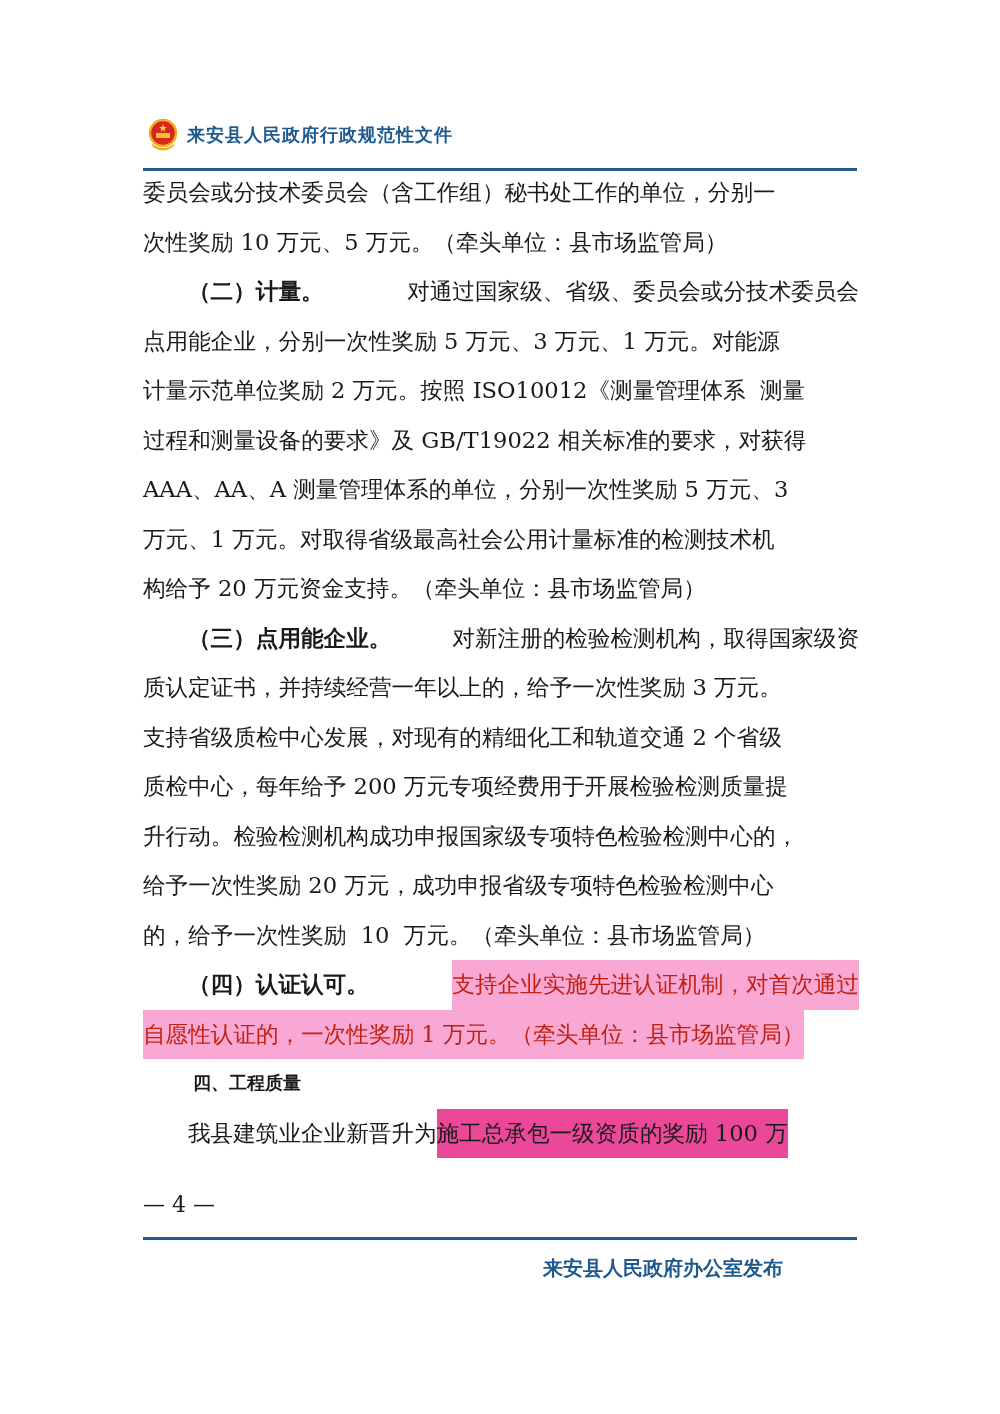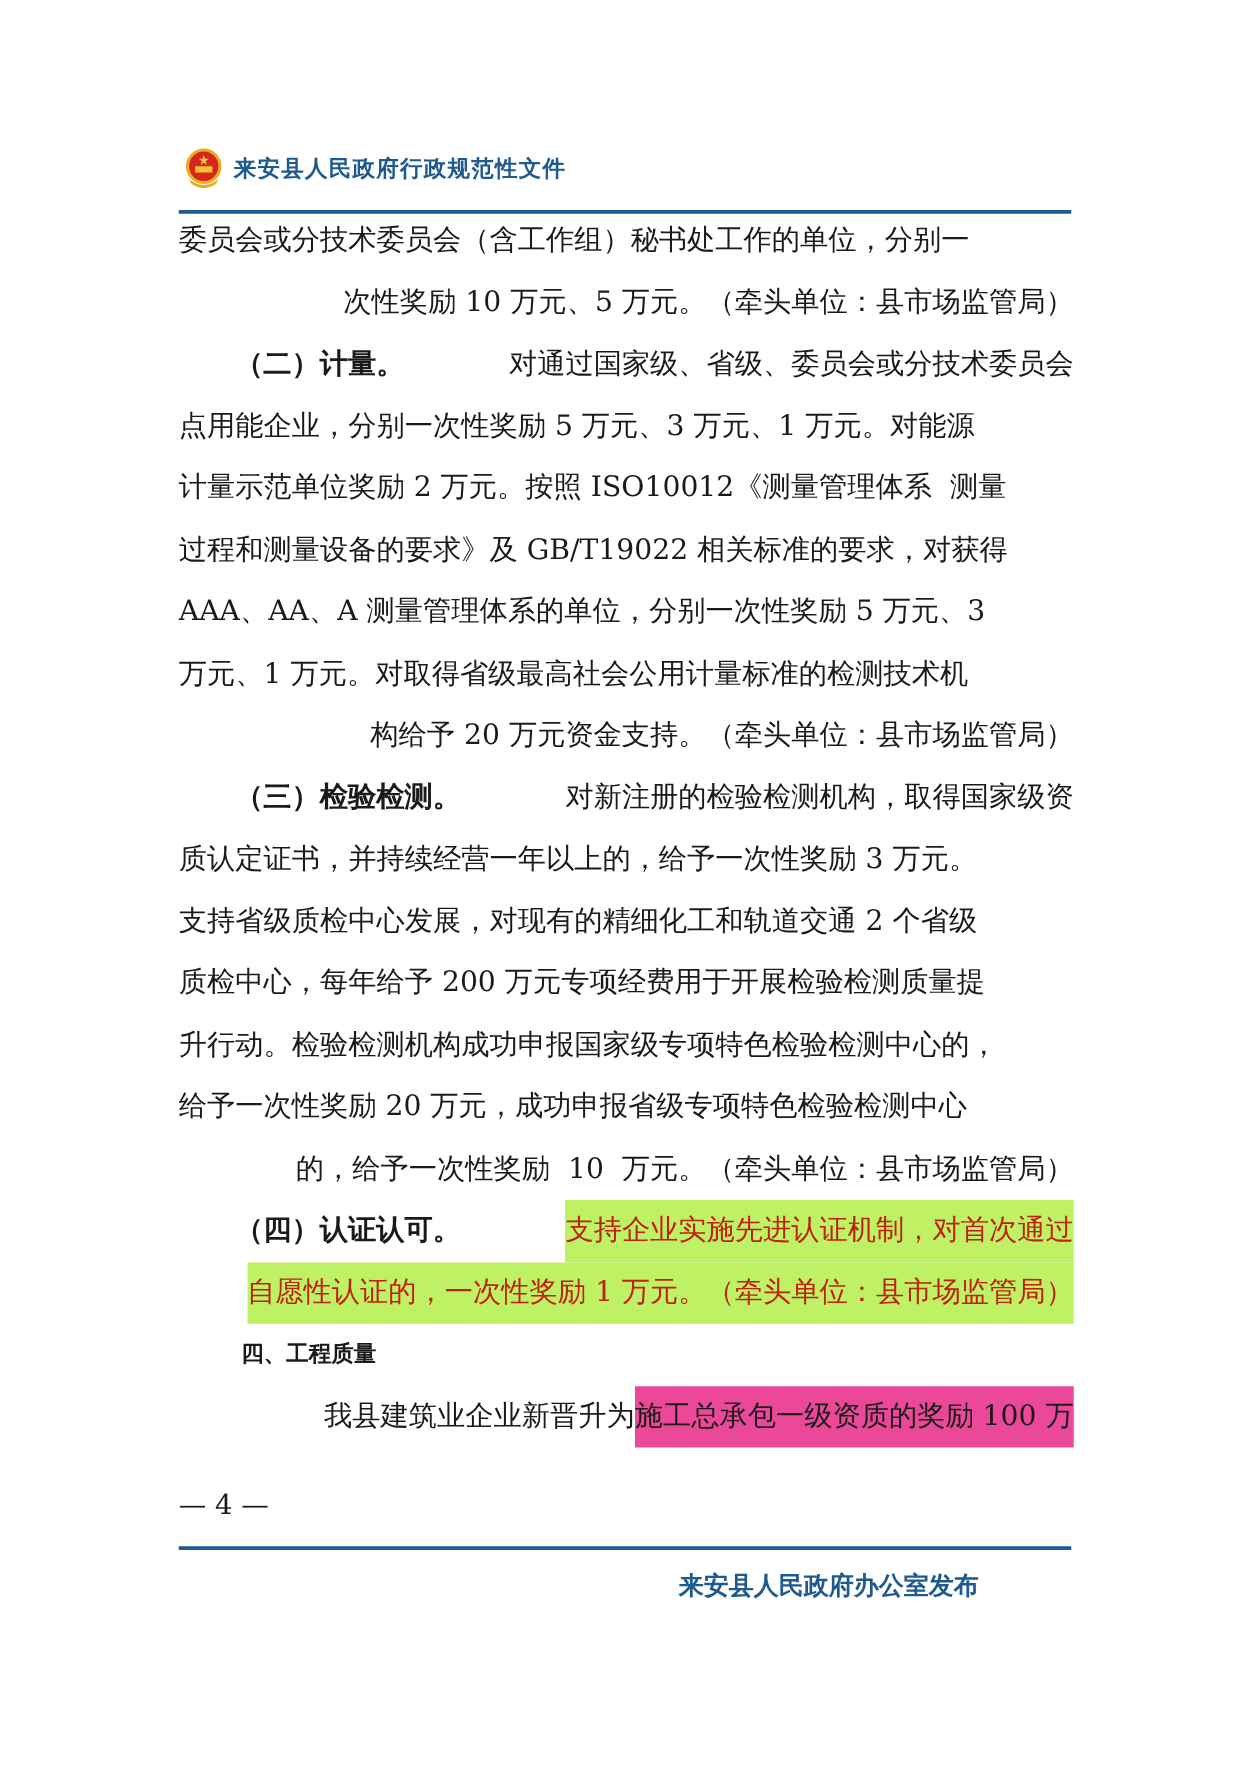--- a/index.html
+++ b/index.html
@@ -7,25 +7,25 @@
       font-family: "DejaVu Serif", "Liberation Serif", serif; color: #1a1a1a; }
     .header { position: absolute; left: 145px; top: 112px; height: 46px; display: flex; align-items: center; }
     .emblem { width: 36px; height: 36px; margin-right: 6px; position: relative; }
     .emblem svg { width: 36px; height: 36px; display: block; }
     .header-title { font-family: "DejaVu Sans", "Liberation Sans", sans-serif; font-size: 18px; color: #1e5a8e; letter-spacing: 1px; font-weight: bold; }
     .rule { position: absolute; left: 143px; width: 714px; height: 3px; background: #1e5a8e; }
     .rule.top { top: 168px; }
     .rule.bottom { top: 1237px; }
     .body-text { position: absolute; left: 143px; top: 168px; width: 716px; }
     .line { font-size: 22.6px; height: 49.5px; line-height: 49.5px; white-space: nowrap; display: flex; justify-content: space-between; letter-spacing: 0; }
-    .line.last { justify-content: flex-end; }
+    .line.last { justify-content: flex-start; }
     .indent { padding-left: 45px; }
     .bold { font-weight: bold; font-family: "DejaVu Sans", "Liberation Sans", sans-serif; }
     .hl { background: #ec4899; }
-    .hl-red { background: #bef264; color: #c02010; }
+    .hl-red { background: #f9a8d4; color: #c02010; }
     .heading { font-family: Liberation Serif, serif; font-weight: bold; font-size: 18px; height: 49.5px; line-height: 49.5px; padding-left: 50px; }
     .page-no { position: absolute; left: 143px; top: 1192px; font-size: 22px; }
     .footer { position: absolute; left: 543px; top: 1255px; font-family: "DejaVu Sans", "Liberation Sans", sans-serif; font-size: 20px; color: #1e5a8e; font-weight: bold; }
     .seg { white-space: pre; }
   </style>
 </head>
 <body>
 
 <div class="header">
   <div class="emblem">
@@ -65,21 +65,21 @@
   <div class="line">
       <span class="seg">AAA、AA、A 测量管理体系的单位，分别一次性奖励 5 万元、3</span>
     </div>
   <div class="line">
       <span class="seg">万元、1 万元。对取得省级最高社会公用计量标准的检测技术机</span>
     </div>
   <div class="line last">
       <span class="seg">构给予 20 万元资金支持。（牵头单位：县市场监管局）</span>
     </div>
   <div class="line indent">
-      <span class="seg bold">（三）检验检测。</span>
+      <span class="seg bold">（三）点用能企业。</span>
       <span class="seg">对新注册的检验检测机构，取得国家级资</span>
     </div>
   <div class="line">
       <span class="seg">质认定证书，并持续经营一年以上的，给予一次性奖励 3 万元。</span>
     </div>
   <div class="line">
       <span class="seg">支持省级质检中心发展，对现有的精细化工和轨道交通 2 个省级</span>
     </div>
   <div class="line">
       <span class="seg">质检中心，每年给予 200 万元专项经费用于开展检验检测质量提</span>

